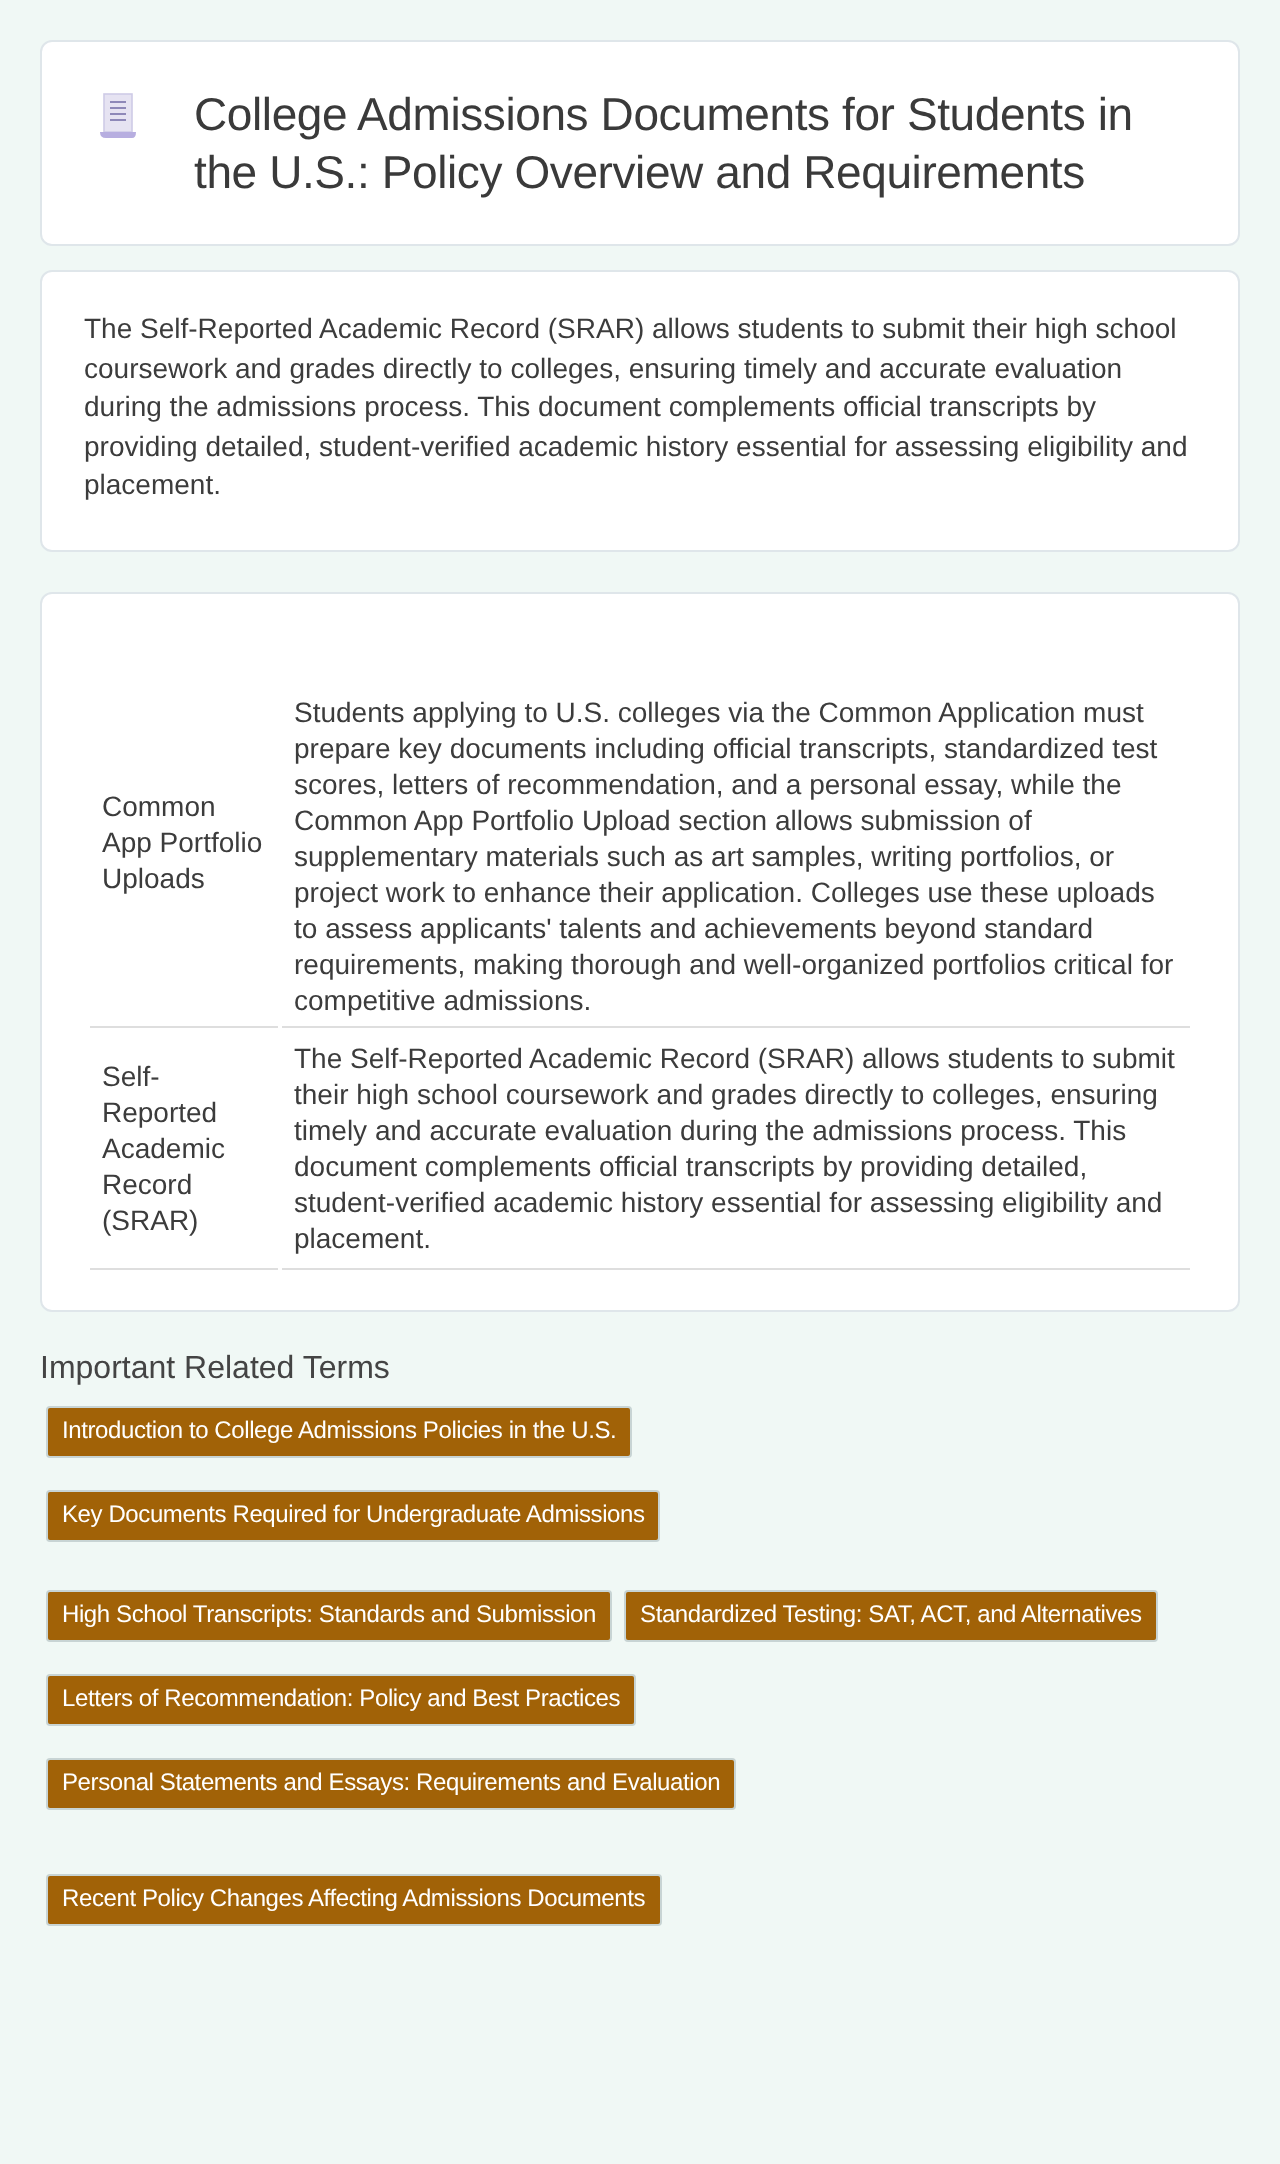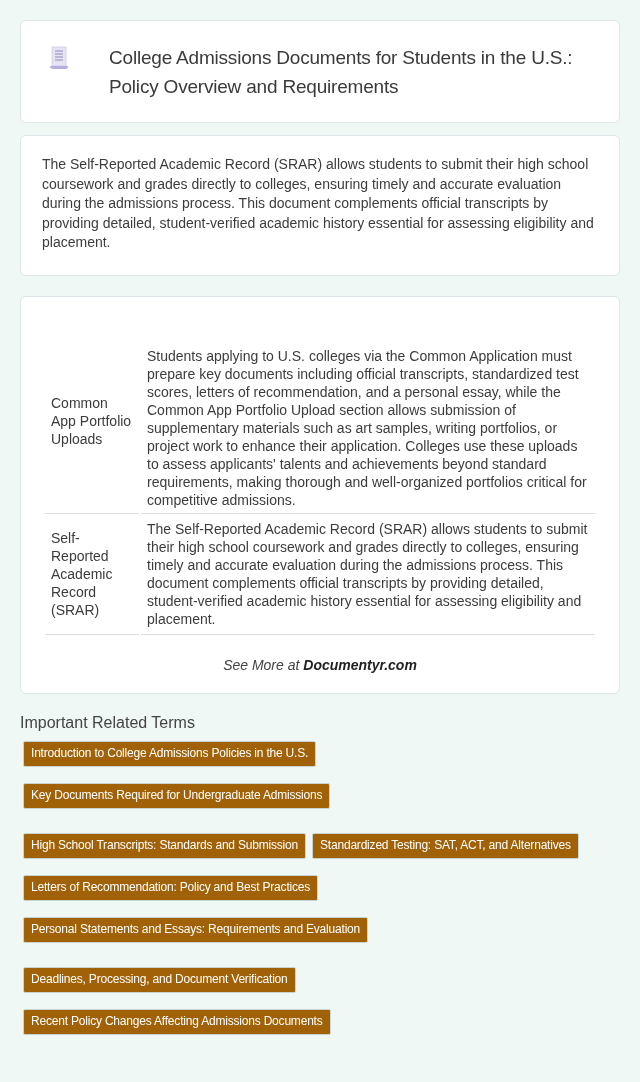--- a/index.html
+++ b/index.html
@@ -25,25 +25,25 @@
       align-items: center;
       padding: 0 24px 0 28px;
       margin-bottom: 12px;
     }
     .doc-icon {
       width: 20px; height: 24px; flex: 0 0 20px;
       margin-right: 24px; margin-top: -28px;
       position: relative;
     }
     .page-title {
-      font-size: 19px;
+      font-size: 23px;
       line-height: 29px;
       font-weight: normal;
       color: #3a3a3a;
-      margin: 16px;
+      margin: 4px;
       letter-spacing: -0.2px;
     }
     .intro-card {
       padding: 19px 20px 22px 21px;
       margin-bottom: 20px;
     }
     .intro-text {
       font-size: 14px;
       line-height: 19.5px;
       color: #3c3c3c;
@@ -128,37 +128,33 @@
       <tr>
         <td class="term" style="padding-top:26px;padding-bottom:18px;">Common App Portfolio Uploads</td>
         <td class="desc" style="padding-top:26px;padding-bottom:4px;">Students applying to U.S. colleges via the Common Application must prepare key documents including official transcripts, standardized test scores, letters of recommendation, and a personal essay, while the Common App Portfolio Upload section allows submission of supplementary materials such as art samples, writing portfolios, or project work to enhance their application. Colleges use these uploads to assess applicants' talents and achievements beyond standard requirements, making thorough and well-organized portfolios critical for competitive admissions.</td>
       </tr>
       <tr>
         <td class="term" style="padding-top:14px;padding-bottom:14px;">Self-Reported Academic Record (SRAR)</td>
         <td class="desc" style="padding-top:6px;padding-bottom:6px;">The Self-Reported Academic Record (SRAR) allows students to submit their high school coursework and grades directly to colleges, ensuring timely and accurate evaluation during the admissions process. This document complements official transcripts by providing detailed, student-verified academic history essential for assessing eligibility and placement.</td>
       </tr>
     </tbody>
   </table>
-  <div class="see-more">
-    <span>See More at </span><b>Documentyr.com</b>
-  </div>
 </div>
 
 <h2 class="related-title">Important Related Terms</h2>
 
 <div class="tags">
   <span class="tag">Introduction to College Admissions Policies in the U.S.</span>
   <span style="flex-basis:100%;height:0;"></span>
   <span class="tag">Key Documents Required for Undergraduate Admissions</span>
   <span style="flex-basis:100%;height:0;"></span>
   <span style="flex-basis:100%;height:0;"></span>
   <span class="tag">High School Transcripts: Standards and Submission</span>
   <span class="tag">Standardized Testing: SAT, ACT, and Alternatives</span>
   <span style="flex-basis:100%;height:0;"></span>
   <span class="tag">Letters of Recommendation: Policy and Best Practices</span>
   <span style="flex-basis:100%;height:0;"></span>
   <span class="tag">Personal Statements and Essays: Requirements and Evaluation</span>
   <span style="flex-basis:100%;height:0;"></span>
   <span style="flex-basis:100%;height:0;"></span>
-  <span class="tag">Deadlines, Processing, and Document Verification</span>
   <span style="flex-basis:100%;height:0;"></span>
   <span class="tag">Recent Policy Changes Affecting Admissions Documents</span>
 </div>
 
 </body></html>

